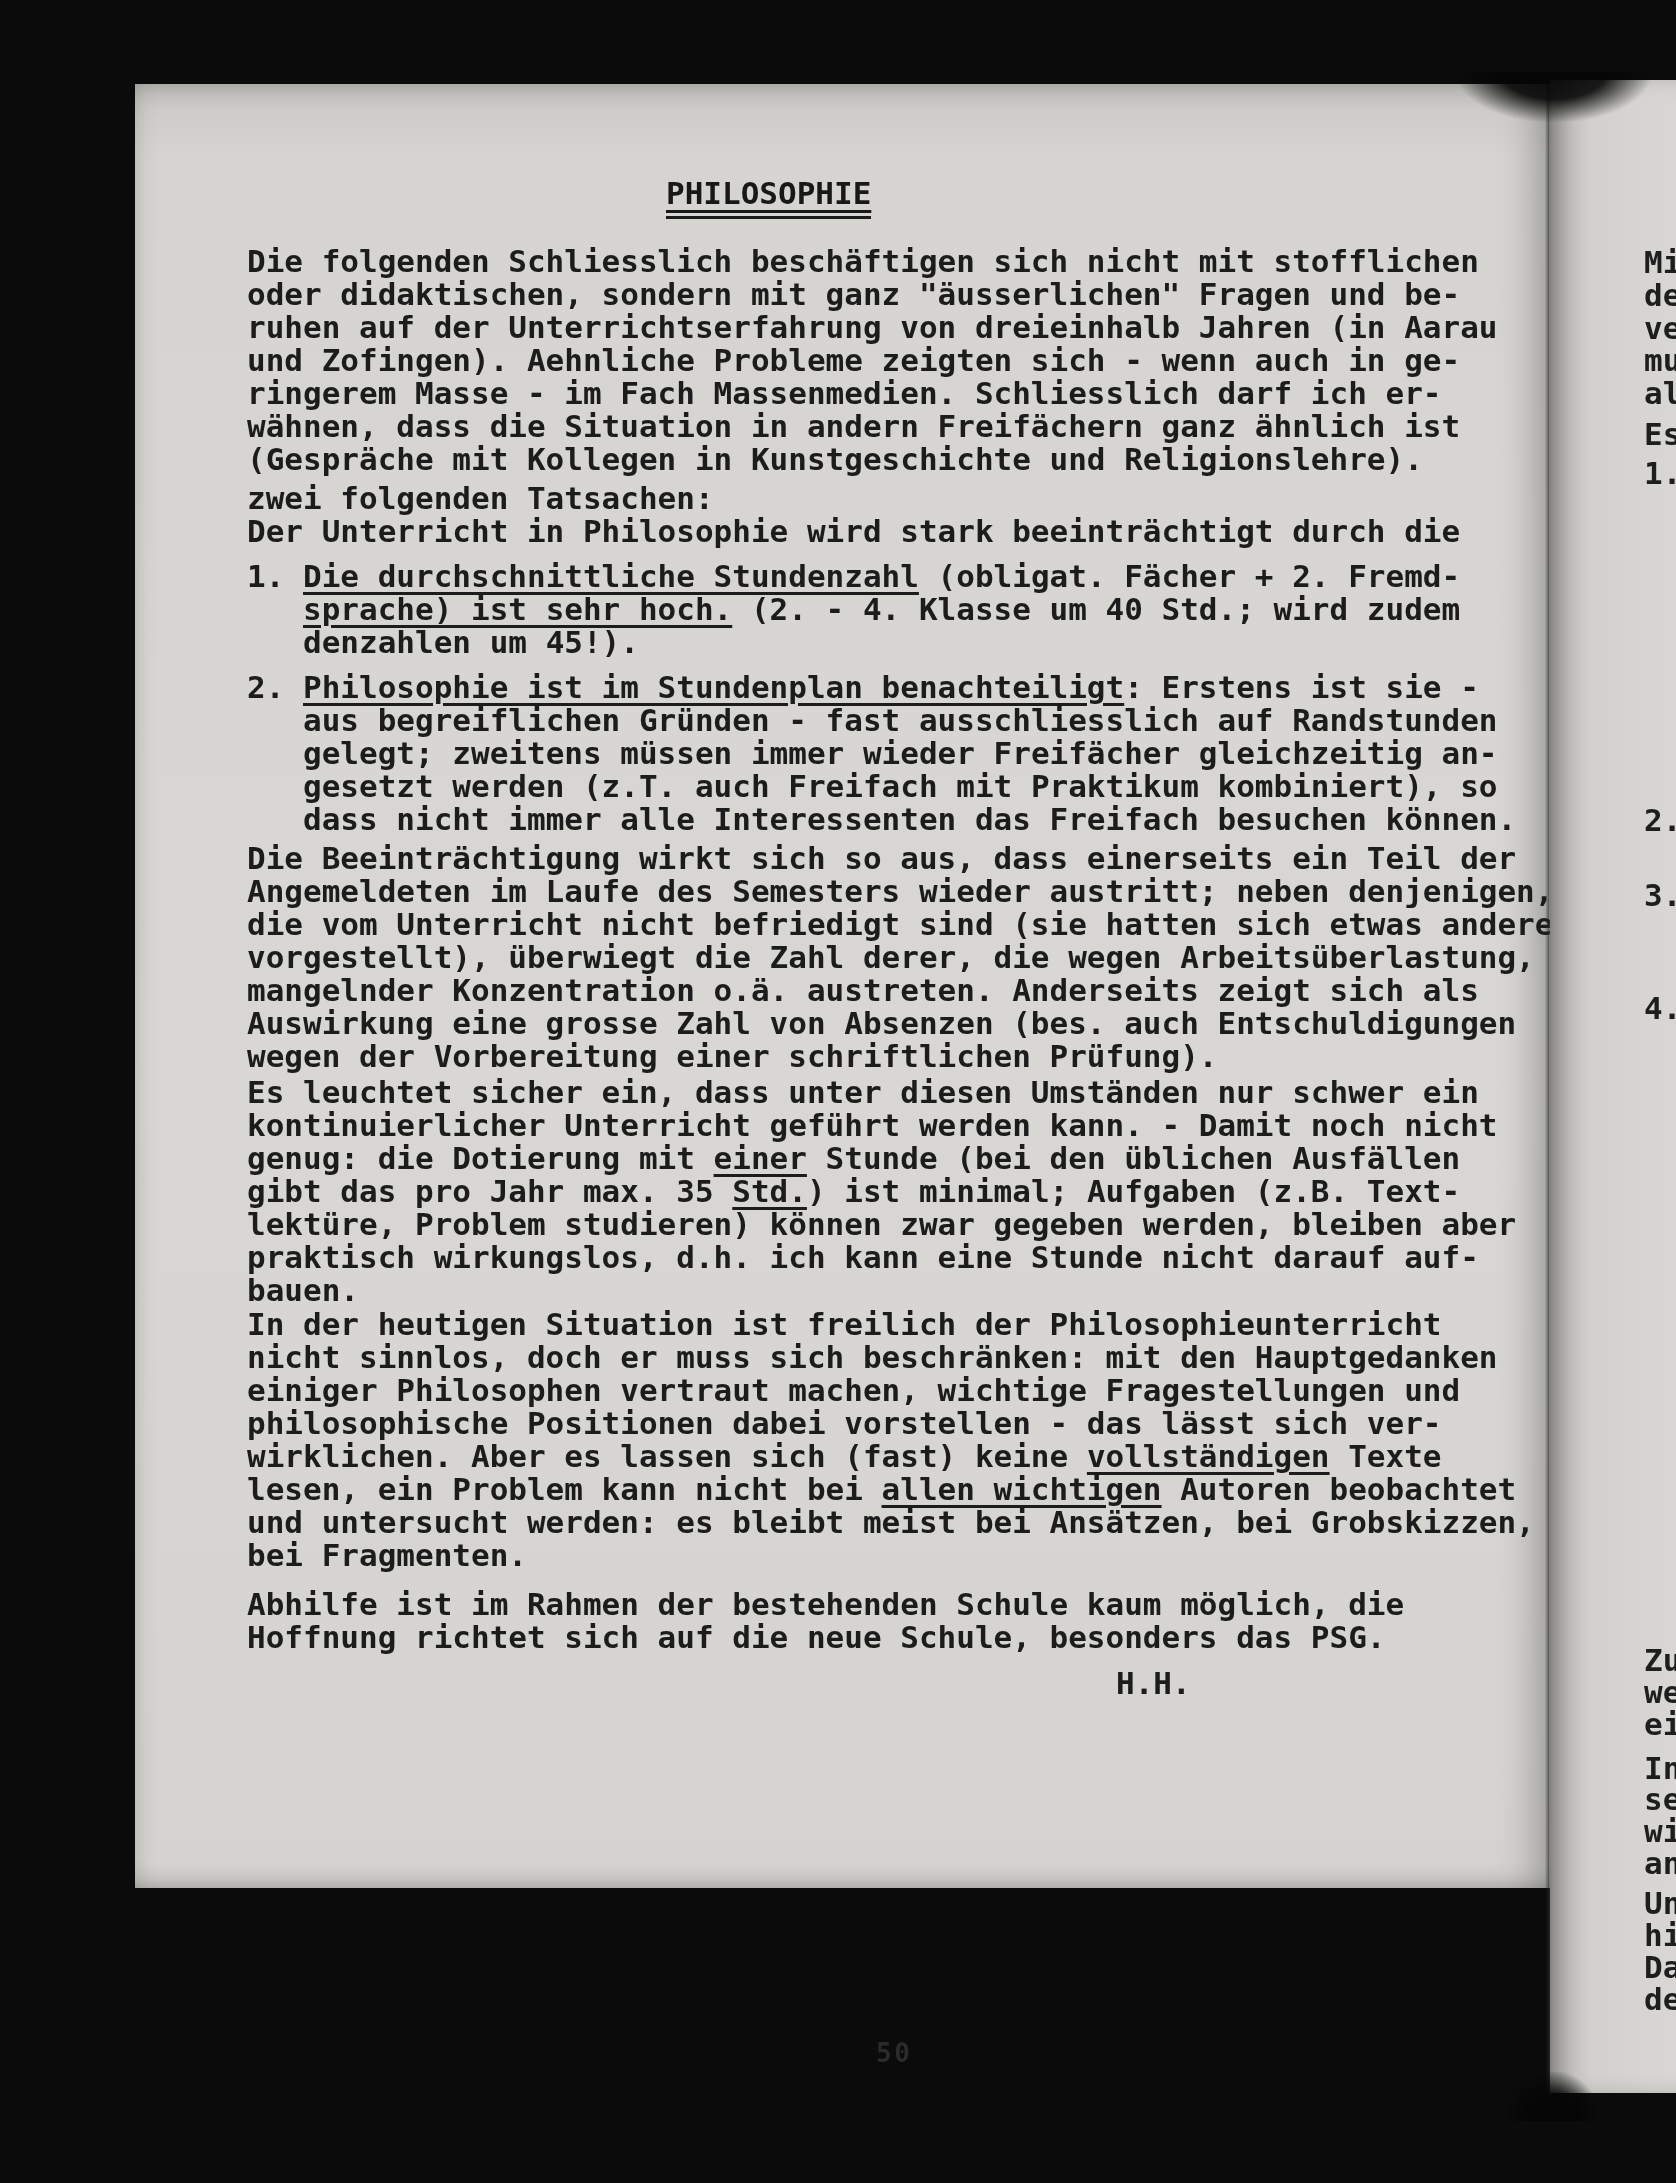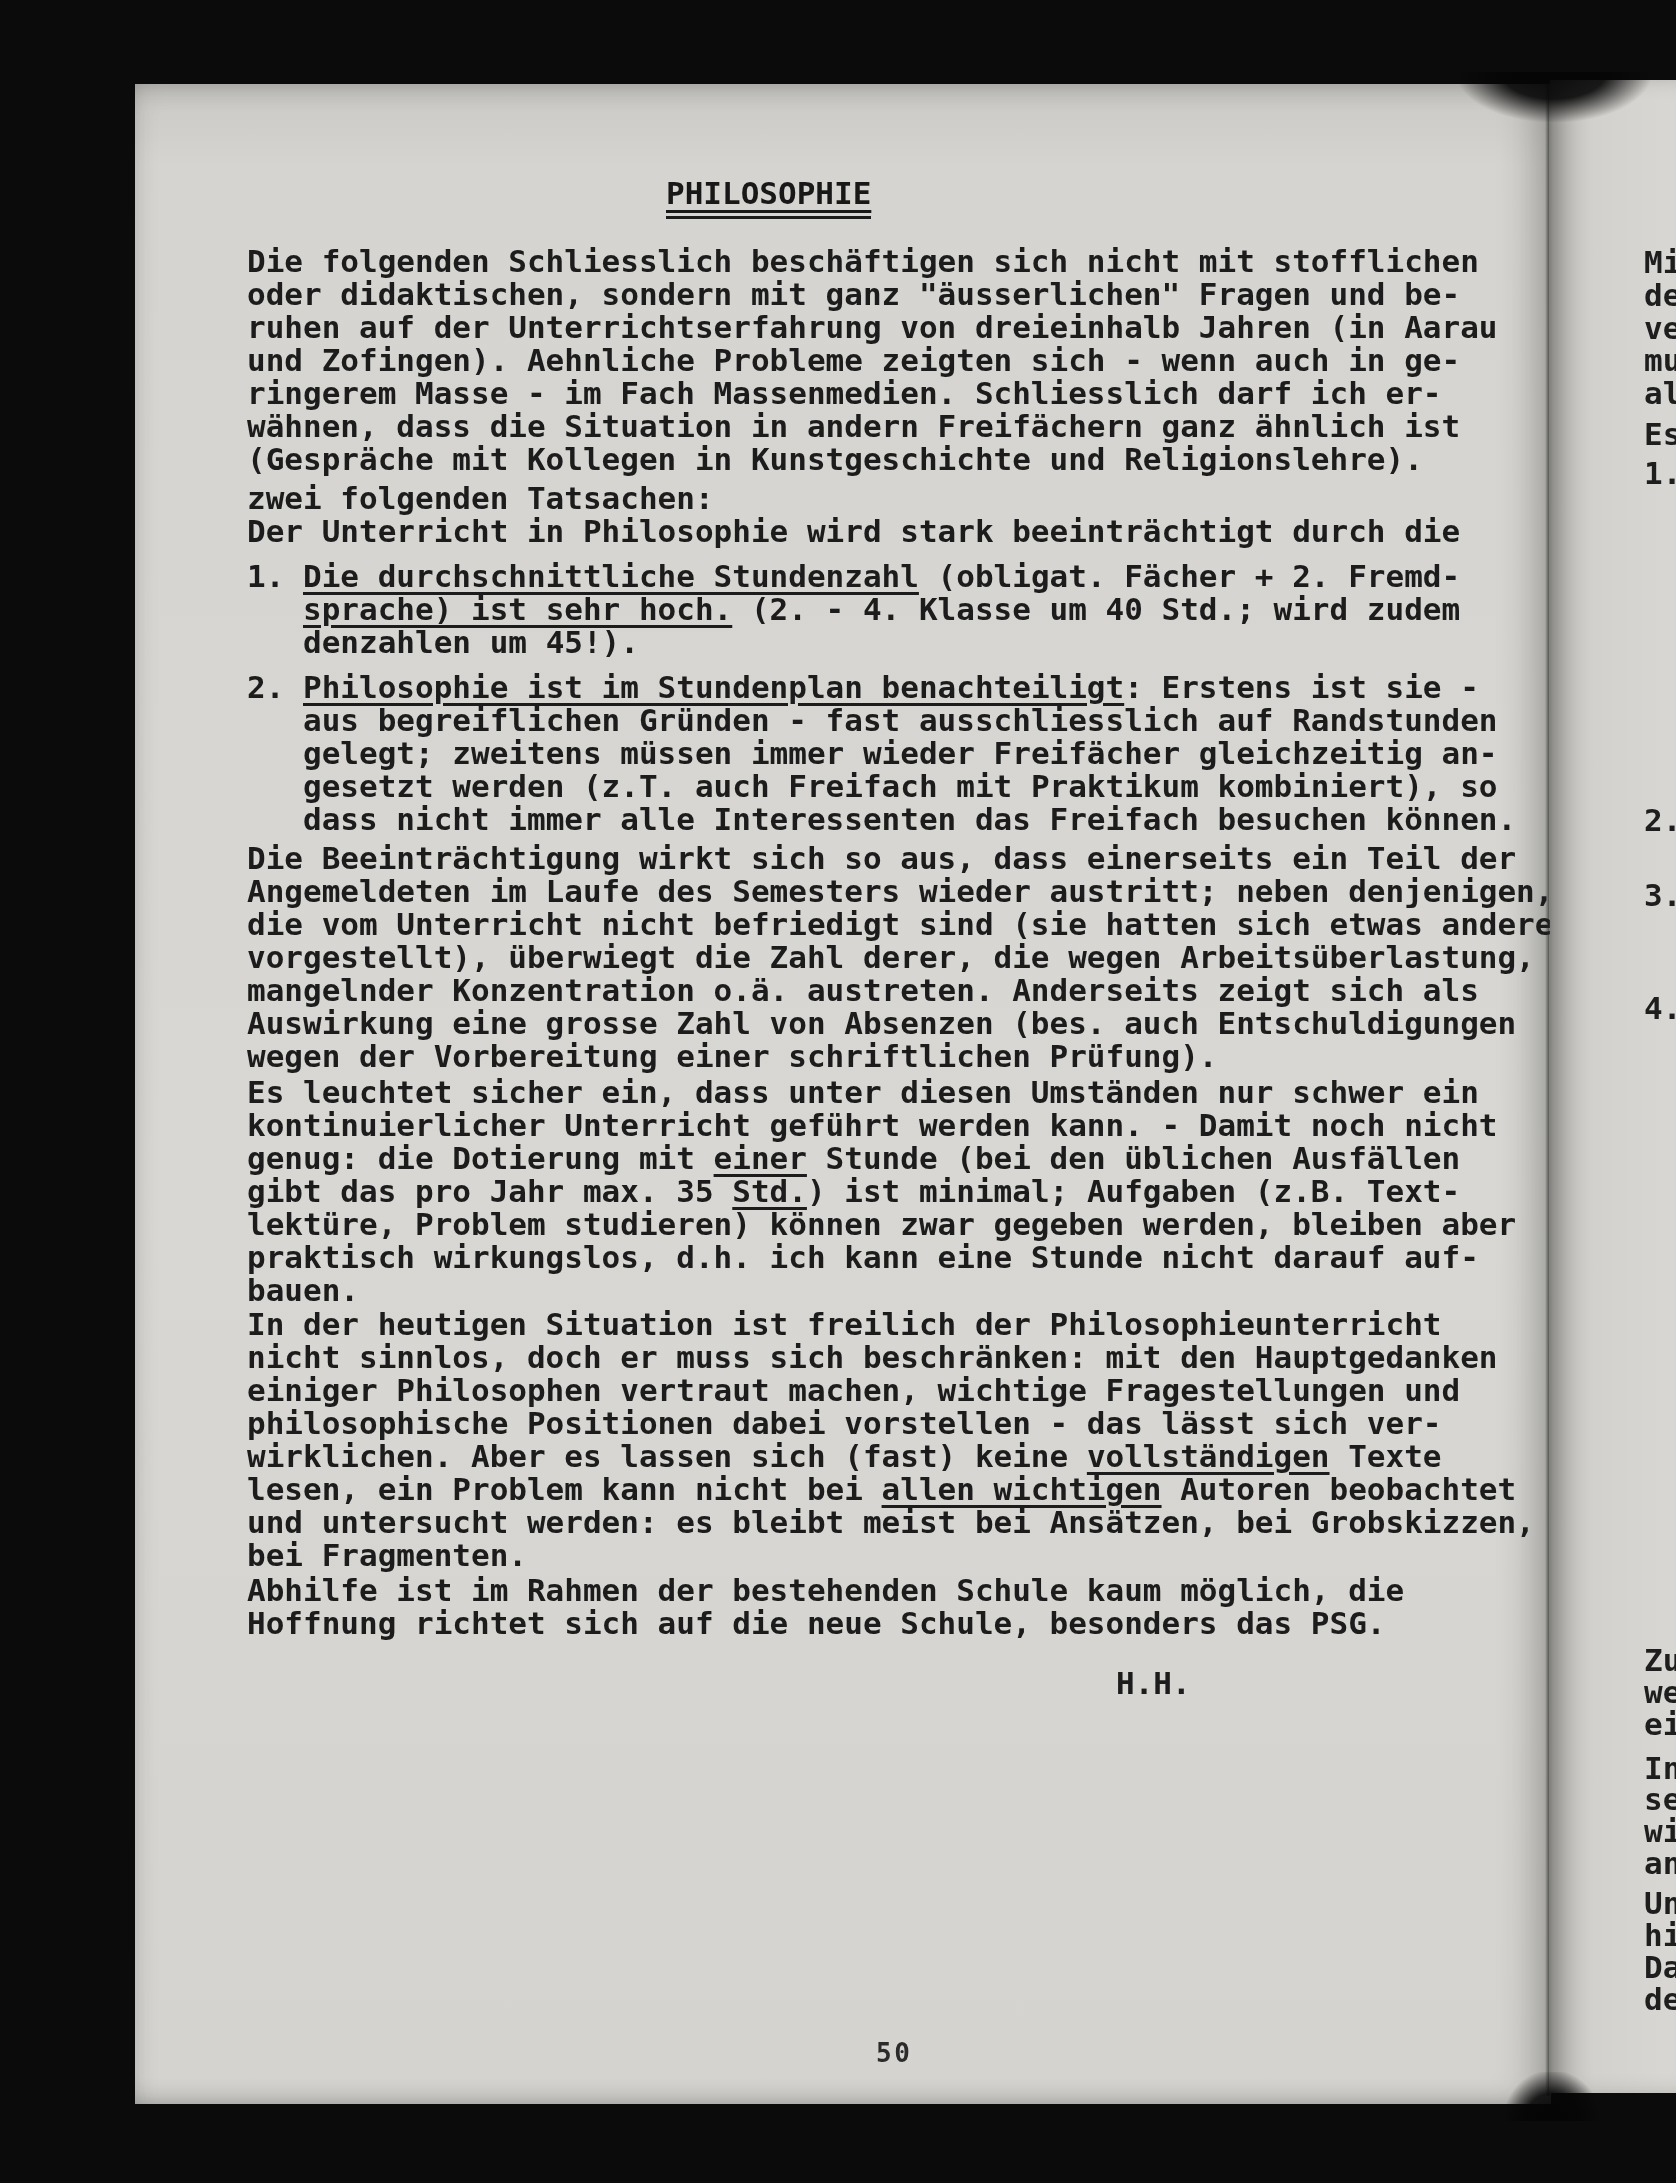--- a/index.html
+++ b/index.html
@@ -1,19 +1,19 @@
 <!DOCTYPE html>
 <html style="font-size:13.4px"><head>
 <meta charset="utf-8">
 <style>
   html,body{margin:0;padding:0;background:#000;}
   .screen{position:relative;width:1676px;height:2183px;background:#0b0b0b;overflow:hidden;
           font-family:"DejaVu Sans Mono","Liberation Mono",monospace;}
   
-  .page-left{position:absolute;left:135px;top:84px;width:1416px;height:2020px;
+  .page-left{position:absolute;left:135px;top:84px;width:1416px;height:1804px;
     background:linear-gradient(180deg,#c9c8c4 0%,#d5d4d0 4%,#d8d7d3 55%,#d4d3cf 100%);
     box-shadow:inset -28.5px 0 42px -17px rgba(0,0,0,.33),
                inset 11.7px 13.4px 28.5px -17px rgba(0,0,0,.22),
                inset 0 -15px 25px -17px rgba(0,0,0,.25);}
   
   .page-right{position:absolute;left:1550px;top:80px;width:126px;height:2013px;overflow:visible;
     background:linear-gradient(90deg,#bdbcb8 0%,#d2d1cd 35%,#d8d7d3 100%);
     box-shadow:inset 17px 0 27px -10px rgba(0,0,0,.38);}
   .fold{position:absolute;left:1545px;top:81px;width:8.4px;height:2015px;
     background:linear-gradient(90deg,rgba(0,0,0,0) 0%,rgba(35,35,33,.55) 45%,rgba(110,110,106,.30) 62%,rgba(0,0,0,0) 100%);}
@@ -30,21 +30,21 @@
   .line{white-space:pre;}
   .u{text-decoration:underline;text-decoration-thickness:3.4px;text-underline-offset:5px;}
   .doc-block.item{padding-left:56px;}
   .marker{display:inline-block;width:56px;margin-left:-56px;}
   .doc-block:nth-child(2){margin-top:5.9px;}
   .doc-block:nth-child(3){margin-top:12.6px;}
   .doc-block:nth-child(4){margin-top:11.7px;}
   .doc-block:nth-child(5){margin-top:5.9px;}
   .doc-block:nth-child(6){margin-top:2.5px;}
   .doc-block:nth-child(7){margin-top:1.7px;}
-  .doc-block:nth-child(8){margin-top:2px;}
+  .doc-block:nth-child(8){margin-top:16px;}
   .signature{position:absolute;left:981px;top:1581px;font-size:31px;line-height:36px;font-weight:bold;color:#1c1c1c;}
   .page-number{position:absolute;left:741px;top:1954px;font-size:26px;line-height:30px;font-weight:bold;
                color:#2b2b2b;letter-spacing:2.5px;}
   .fragment{position:absolute;left:94px;font-size:31px;line-height:36px;font-weight:bold;color:#1e1e1e;white-space:pre;}
 </style>
 </head>
 <body>
 
 <div class="screen">
   <div class="page-left">

